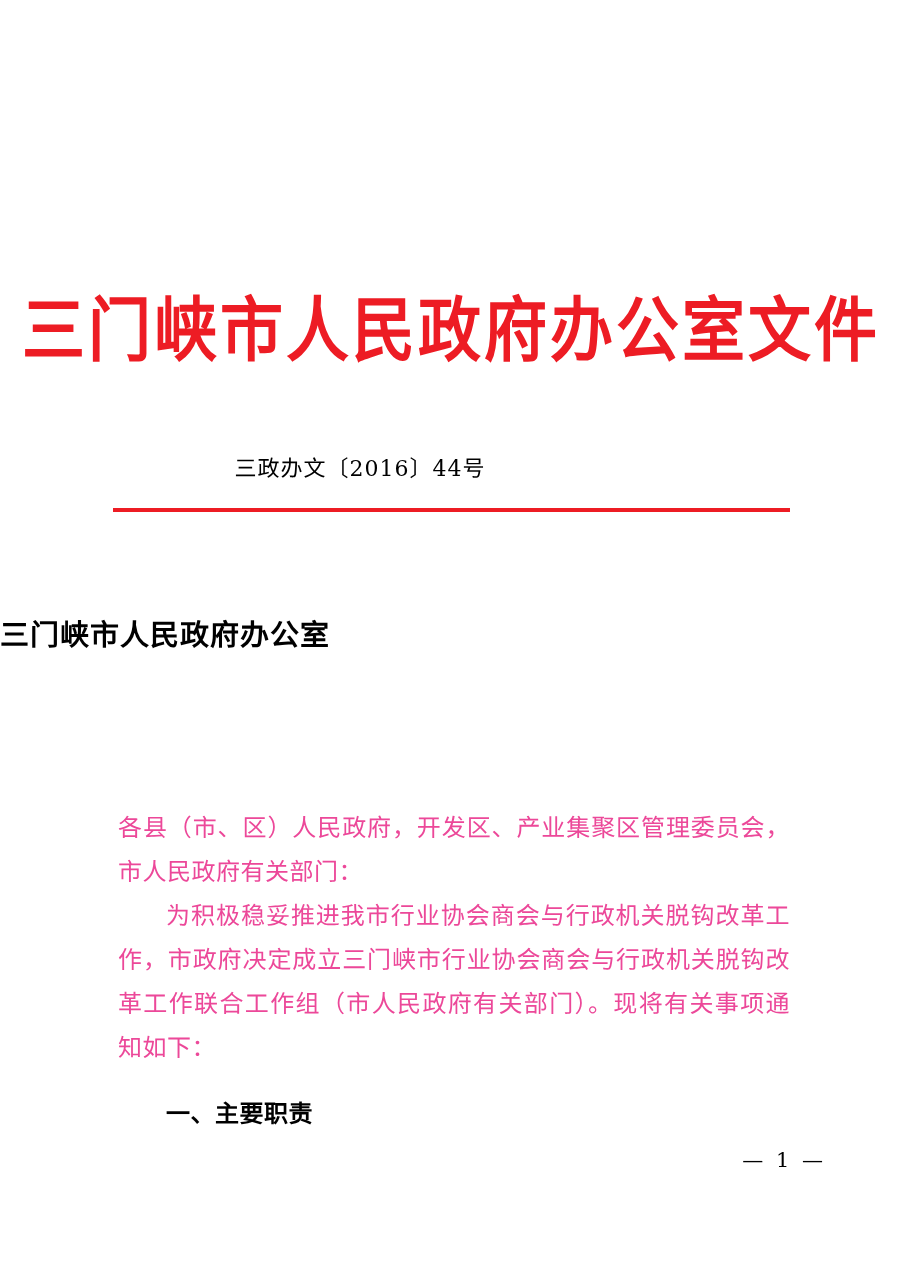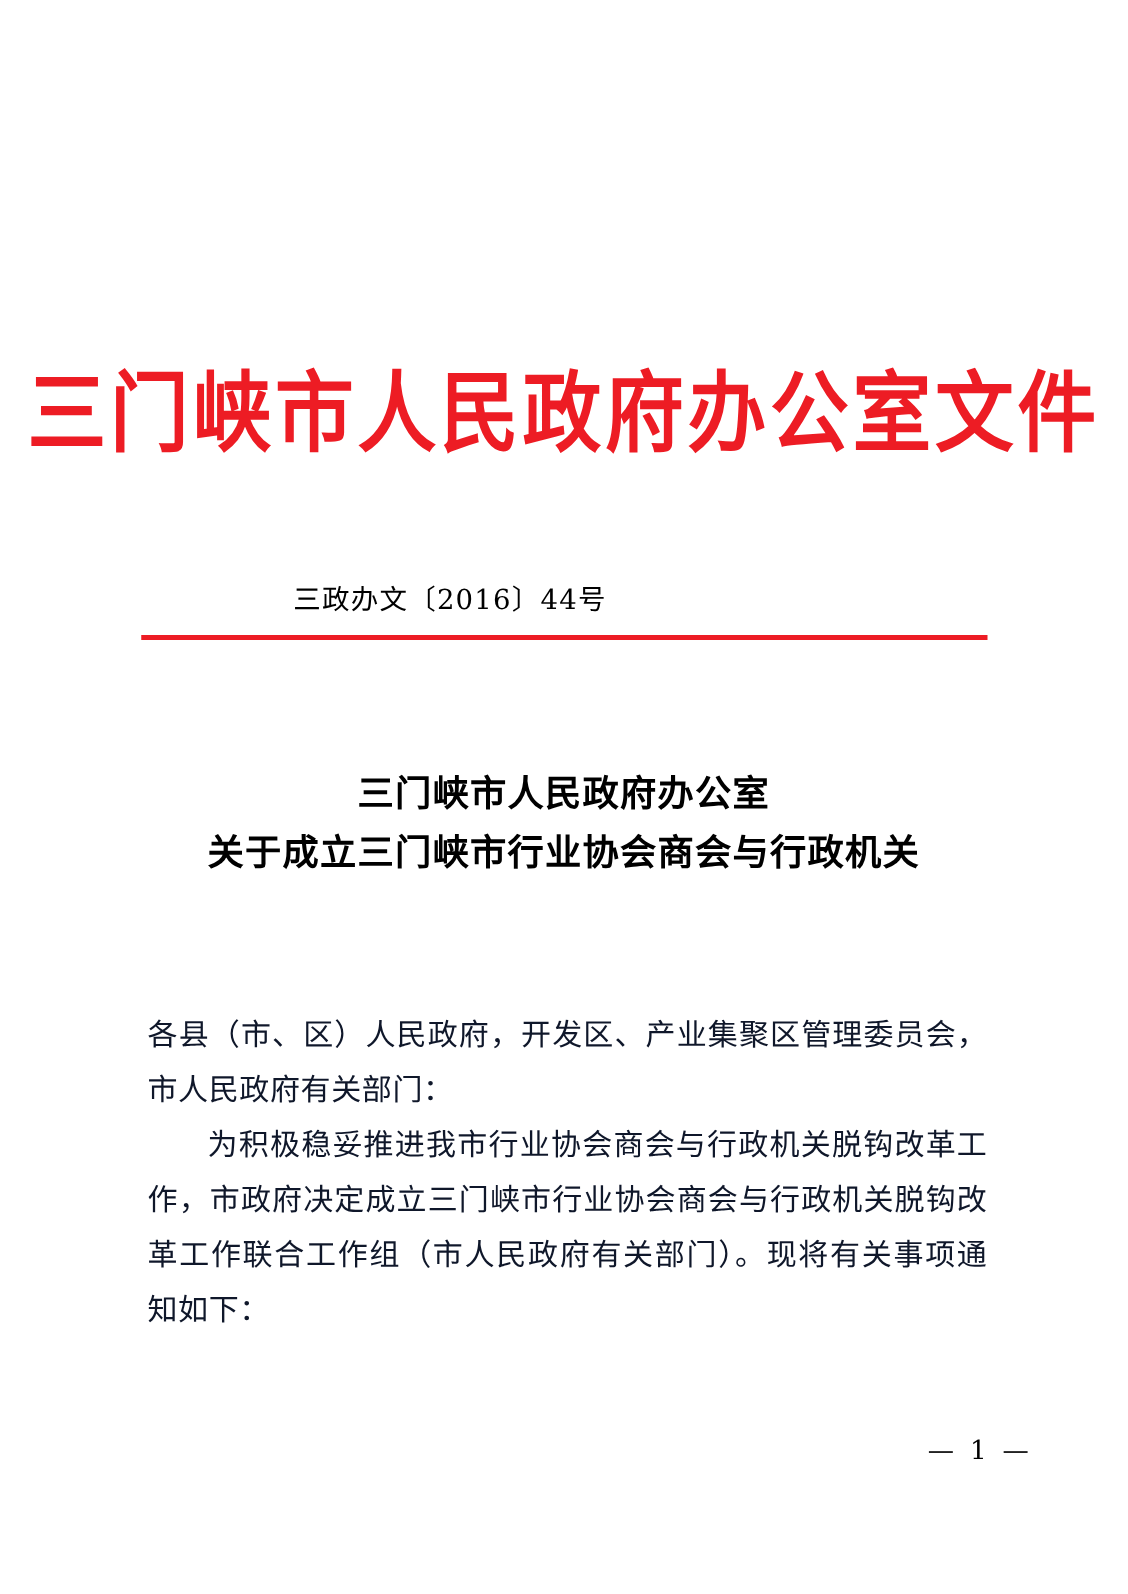--- a/index.html
+++ b/index.html
@@ -40,21 +40,21 @@
     letter-spacing: 3px;
     white-space: nowrap;
     transform: scaleY(1.12);
     transform-origin: center top;
   }
 
   
   .doc-number-row {
     position: absolute;
     left: 0;
-    top: 470px;
+    top: 458px;
     width: 720px;
     text-align: center;
     line-height: 1;
   }
 
   .doc-number {
     display: inline-block;
     font-family: "DejaVu Serif", "Liberation Serif", serif;
     font-size: 22px;
     font-weight: 400;
@@ -72,21 +72,20 @@
     height: 4px;
     background: #ed1c24;
   }
 
   
   .title-block {
     position: absolute;
     left: 0;
     top: 612px;
     width: 902px;
-    text-align: center;
   }
 
   .title-line {
     font-family: "DejaVu Serif", "Liberation Serif", serif;
     font-size: 29px;
     font-weight: 700;
     line-height: 47px;
     letter-spacing: 1px;
     color: #000000;
     white-space: nowrap;
@@ -98,21 +97,21 @@
     left: 118px;
     top: 806px;
     width: 672px;
   }
 
   .body-para {
     font-family: "DejaVu Serif", "Liberation Serif", serif;
     font-size: 24px;
     line-height: 44px;
     letter-spacing: 0.5px;
-    color: #0f172a;
+    color: #ec4899;
     text-align: justify;
     text-justify: inter-character;
     margin: 0;
   }
 
   .body-para.indent {
     text-indent: 48px;
   }
 
   .section-heading {
@@ -152,24 +151,24 @@
   </div>
 
   <div class="doc-number-row">
     <span class="doc-number">三政办文〔2016〕44号</span>
   </div>
 
   <div class="red-rule"></div>
 
   <div class="title-block">
     <div class="title-line">三门峡市人民政府办公室</div>
-    <div class="title-line">关于成立三门峡市行业协会商会与行政机关</div>
   </div>
 
   <div class="body-block">
     <p class="body-para">各县（市、区）人民政府，开发区、产业集聚区管理委员会，市人民政府有关部门：</p>
     <p class="body-para indent">为积极稳妥推进我市行业协会商会与行政机关脱钩改革工作，市政府决定成立三门峡市行业协会商会与行政机关脱钩改革工作联合工作组（市人民政府有关部门）。现将有关事项通知如下：</p>
     <div class="spacer-line"></div>
+    <p class="section-heading">一、主要职责</p>
   </div>
 
   <div class="page-footer">— 1 —</div>
 
 </div>
 
 </body></html>

